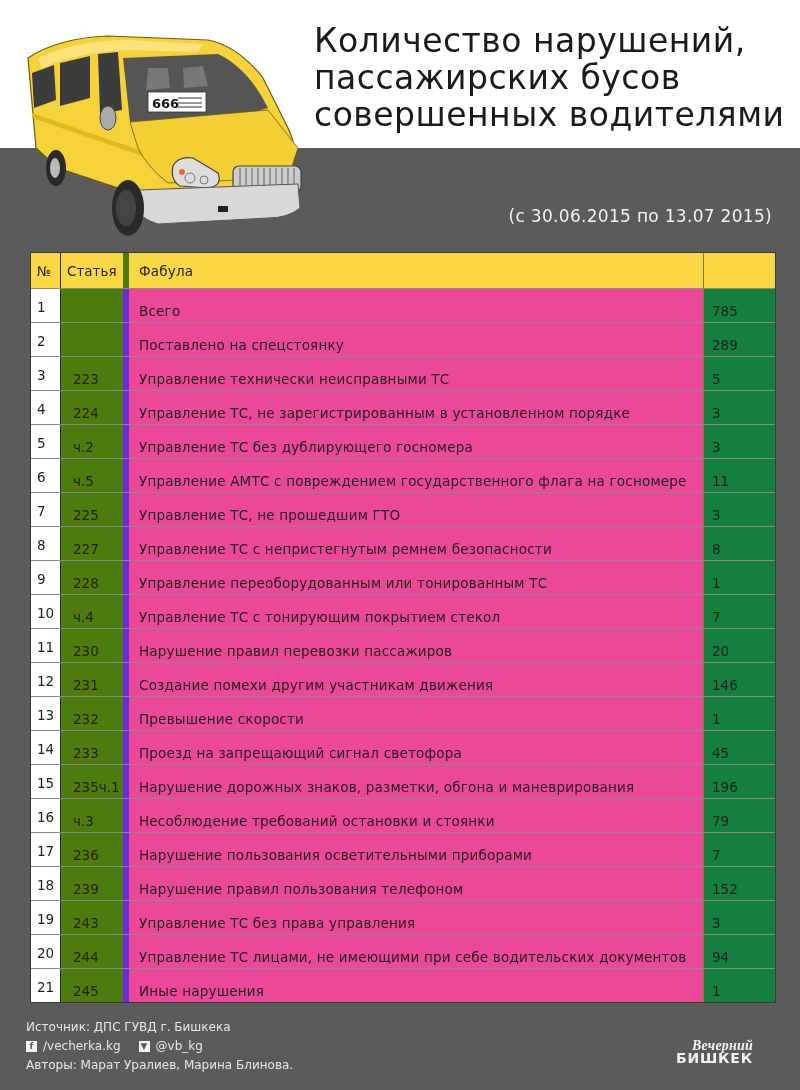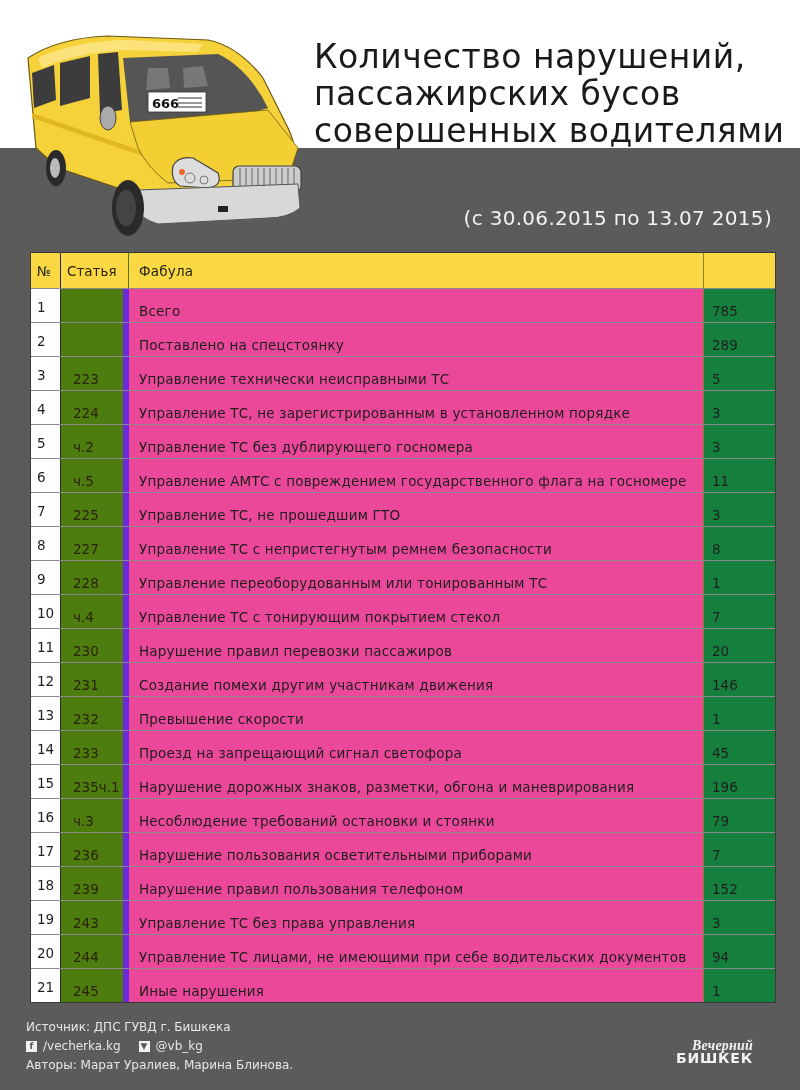--- a/index.html
+++ b/index.html
@@ -8,45 +8,45 @@
       position: relative;
       font-family: "DejaVu Sans", "Liberation Sans", sans-serif;
       background: #ffffff;
     }
     .grey-bg {
       position: absolute; left: 0; top: 148px; width: 800px; height: 942px;
       background: #5b5b5b;
     }
     .title {
       position: absolute; left: 314px; top: 22px; width: 480px;
-      font-size: 33px; line-height: 37px; color: #1a1a1a; letter-spacing: 0.5px; margin-top: 16px;
+      font-size: 33px; line-height: 37px; color: #1a1a1a; letter-spacing: 0.5px;
     }
     .title span { display: block; white-space: nowrap; }
     .period {
       position: absolute; right: 28px; top: 206px;
-      font-size: 20px; color: #f2f2f2; letter-spacing: 0.3px;
+      font-size: 17px; color: #f2f2f2; letter-spacing: 0.3px;
     }
     
     .bus { position: absolute; left: 18px; top: 18px; width: 290px; height: 220px; }
 
     
     .table {
       position: absolute; left: 30px; top: 252px; width: 746px;
       border: 1px solid #3a3a3a; background: #fff;
     }
     .row { display: flex; height: 34px; border-top: 1px solid #8a8a8a; }
     .row.header { height: 35px; border-top: none; background: #f9d843; }
     .cell { font-size: 13.5px; color: #1e1e1e; position: relative; }
     .c-no { width: 30px; padding: 10px 0 0 6px; border-right: 1px solid #2a2a2a; background: #fff; }
     .c-art { width: 68px; background: #4d7c0f; border-right: 6px solid #6d28d9; padding: 14px 0 0 12px; color: #2b2200; }
     .c-desc { flex: 1; padding: 14px 0 0 10px; background: #ec4899; white-space: nowrap; letter-spacing: 0.2px; }
     .c-val { width: 72px; background: #15803d; border-left: 1px solid #8a7d2a; padding: 14px 0 0 8px; }
     .row.header .cell { background: #f9d843; padding-top: 10px; }
     .row.header .c-no { border-right: 1px solid #2a2a2a; }
-    .row.header .c-art { padding-left: 6px; border-right: 1px solid #4d7c0f; }
+    .row.header .c-art { padding-left: 6px; border-right: 6px solid #4d7c0f; }
     .row.header .c-desc { padding-left: 10px; }
     .row.header .c-val { border-left: 1px solid #8a7d2a; }
     .c-no { font-size: 13.5px; }
 
     
     .footer { position: absolute; left: 26px; top: 1018px; color: #e6e6e6; font-size: 12px; line-height: 19px; }
     .footer .social { display: flex; align-items: center; gap: 4px; }
     .sq {
       display: inline-block; width: 11px; height: 11px; background: #f2f2f2; color: #5b5b5b;
       font-size: 9px; line-height: 11px; text-align: center; font-weight: bold; margin-right: 2px;

